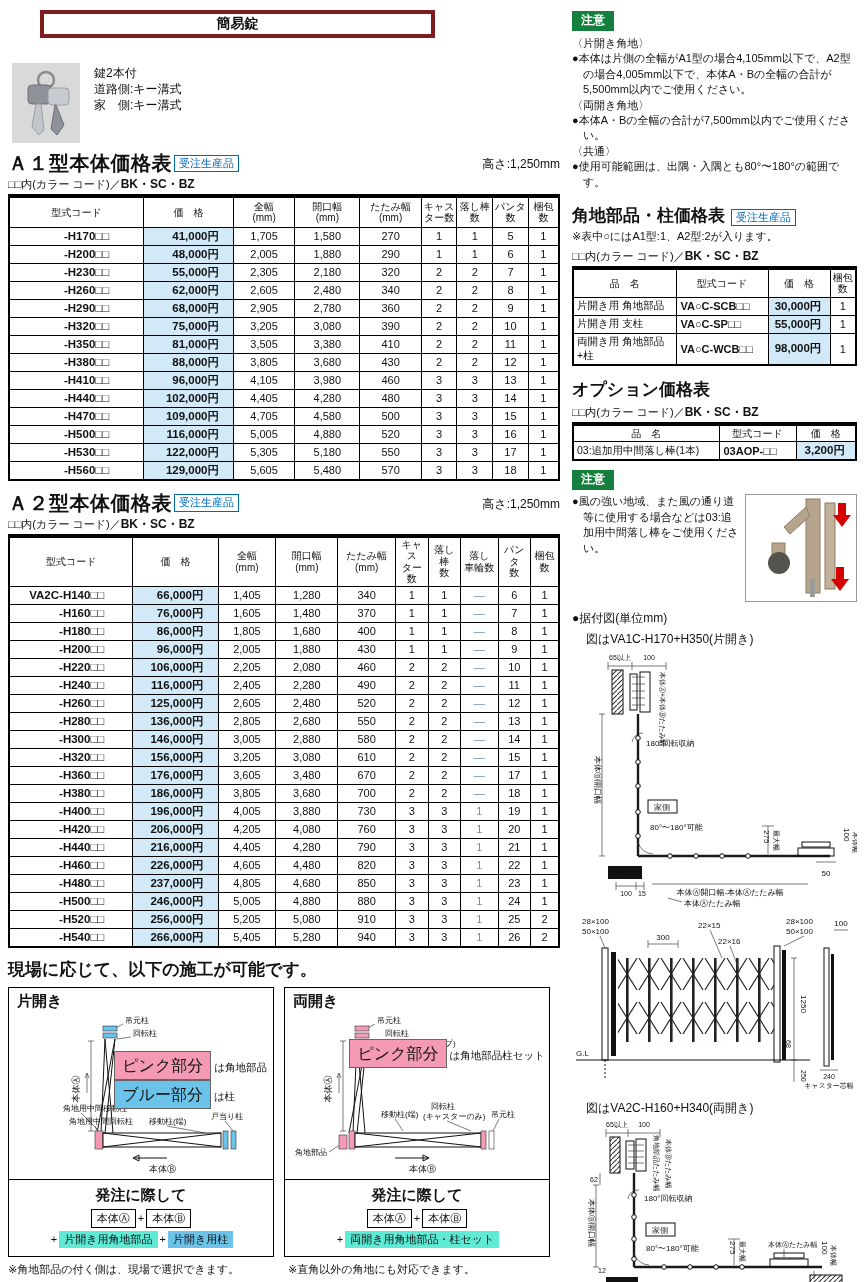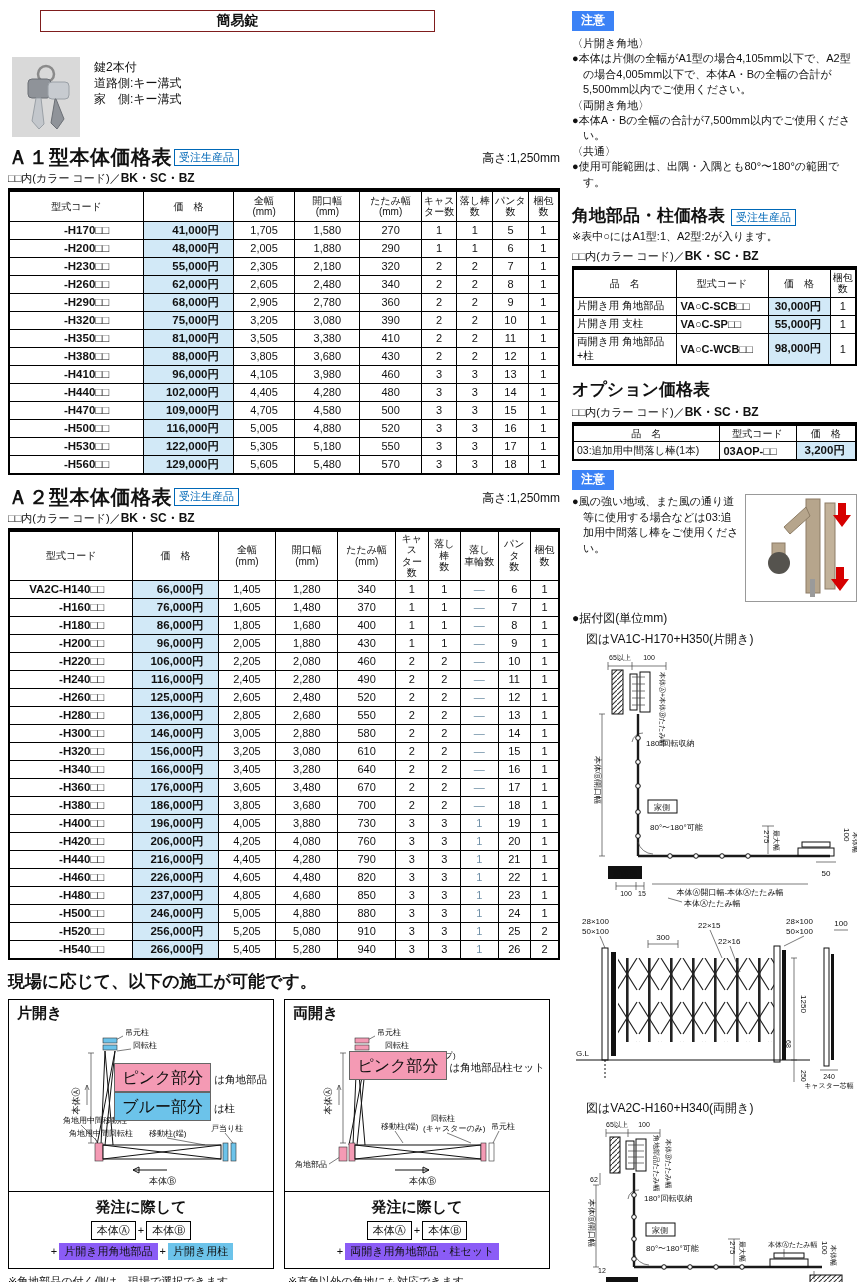--- a/index.html
+++ b/index.html
@@ -3,21 +3,21 @@
 <meta charset="utf-8">
 <style>
   * { margin:0; padding:0; box-sizing:border-box; }
   html,body { background:#fff; }
   body { width:867px; font-family:"Liberation Sans","DejaVu Sans",sans-serif; color:#111; }
   .page { width:867px; padding:10px 6px 8px 8px; display:flex; gap:12px; }
   .col-left { width:552px; flex:none; }
   .col-right { width:285px; flex:none; }
 
   
-  .lock-title-box { width:395px; margin-left:32px; border:1px solid #7f1d1d; text-align:center;
+  .lock-title-box { width:395px; margin-left:32px; border:4px solid #7f1d1d; text-align:center;
     font-weight:bold; font-size:14px; padding:1px 0; }
   .lock-body { display:flex; gap:14px; margin:25px 0 10px 4px; }
   .lock-photo { width:68px; height:80px; background:#d9d9d9; }
   .lock-desc { font-size:12px; line-height:1.35; padding-top:2px; }
 
   
   .sec-head { display:flex; align-items:flex-end; gap:2px; margin-top:4px; }
   .sec-title { font-size:20px; font-weight:bold; letter-spacing:.5px; line-height:1; }
   .order-badge { border:1.5px solid #0068b7; color:#0068b7; font-size:11px; padding:0 4px 1px;
     line-height:1.3; margin-bottom:1px; background:#fff; }
@@ -34,21 +34,21 @@
   table.a2 td.model { padding-right:28px; }
   .price td.price-cell { background:#d2e9f7; font-weight:bold; font-size:11.5px; text-align:right; padding-right:14px; }
   .price td.dash { color:#6f8fa6; }
   .side td.price-cell { padding-right:4px; text-align:center; }
   .side td.name { text-align:left; font-size:10.5px; padding-left:3px; }
   .side td.code { font-weight:bold; font-size:11px; text-align:left; padding-left:4px; }
   .side thead th { height:auto; padding:2px 1px; }
   .side tbody td { height:18px; }
 
   
-  .caution-badge { display:inline-block; background:#3b82f6; color:#fff; font-weight:bold;
+  .caution-badge { display:inline-block; background:#15803d; color:#fff; font-weight:bold;
     font-size:12px; padding:1px 9px 2px; }
   .notice-list { font-size:11px; line-height:1.4; margin:5px 0 12px; }
   .notice-list .bullet { padding-left:1em; text-indent:-1em; }
   .side-title { font-size:17px; font-weight:bold; margin-top:2px; }
   .side-note { font-size:11px; margin:2px 0 1px; }
   .notice2-wrap { display:flex; gap:6px; margin:4px 0 8px; }
   .notice2-text { font-size:11px; line-height:1.4; width:168px; padding-left:1em; text-indent:-1em; }
   .part-photo { width:112px; height:108px; border:1px solid #999; background:#fff; flex:none; }
   .install-title { font-size:12px; margin:2px 0 2px; }
   .fig-caption { font-size:12px; margin:4px 0 2px 14px; }
@@ -67,21 +67,21 @@
   .site-box-title { font-size:15px; font-weight:bold; padding:4px 0 0 8px; }
   .diagram-wrap { position:relative; height:168px; }
   .legend { position:absolute; font-size:10.5px; line-height:1.7; }
   .legend-k { right:6px; top:40px; } .legend-r { right:4px; top:28px; }
   .lbadge { display:inline-block; border:1px solid #666; padding:0 7px; font-size:16px; }
   .lpink { background:#f49ab4; } .lblue { background:#6cc3ea; }
   .order-area { border-top:1px solid #000; padding:6px 0 8px; text-align:center; }
   .order-title { font-size:15px; font-weight:bold; margin-bottom:4px; }
   .order-line { font-size:11px; font-weight:normal; margin-top:3px; }
   .obox { display:inline-block; border:1px solid #000; padding:1px 5px; }
-  .opink { display:inline-block; background:#8b5cf6; padding:1px 5px;text-align:right; }
+  .opink { display:inline-block; background:#5eead4; padding:1px 5px;text-align:right; }
   .oblue { display:inline-block; background:#6cc3ea; padding:1px 5px; }
   .plus { display:inline-block; margin:0 2px; }
   .site-footnote { display:flex; font-size:11px; margin-top:5px; }
   .site-footnote span:first-child { width:280px; }
 </style>
 </head>
 <body>
 
 <div class="page">
 
@@ -465,32 +465,20 @@
             <tr>
               <td class="model">-H320□□</td>
               <td class="price-cell">156,000円</td>
               <td>3,205</td>
               <td>3,080</td>
               <td>610</td>
               <td>2</td>
               <td>2</td>
               <td class="dash">—</td>
               <td>15</td>
-              <td>1</td>
-            </tr>
-            <tr>
-              <td class="model">-H340□□</td>
-              <td class="price-cell">166,000円</td>
-              <td>3,405</td>
-              <td>3,280</td>
-              <td>640</td>
-              <td>2</td>
-              <td>2</td>
-              <td class="dash">—</td>
-              <td>16</td>
               <td>1</td>
             </tr>
             <tr>
               <td class="model">-H360□□</td>
               <td class="price-cell">176,000円</td>
               <td>3,605</td>
               <td>3,480</td>
               <td>670</td>
               <td>2</td>
               <td>2</td>

